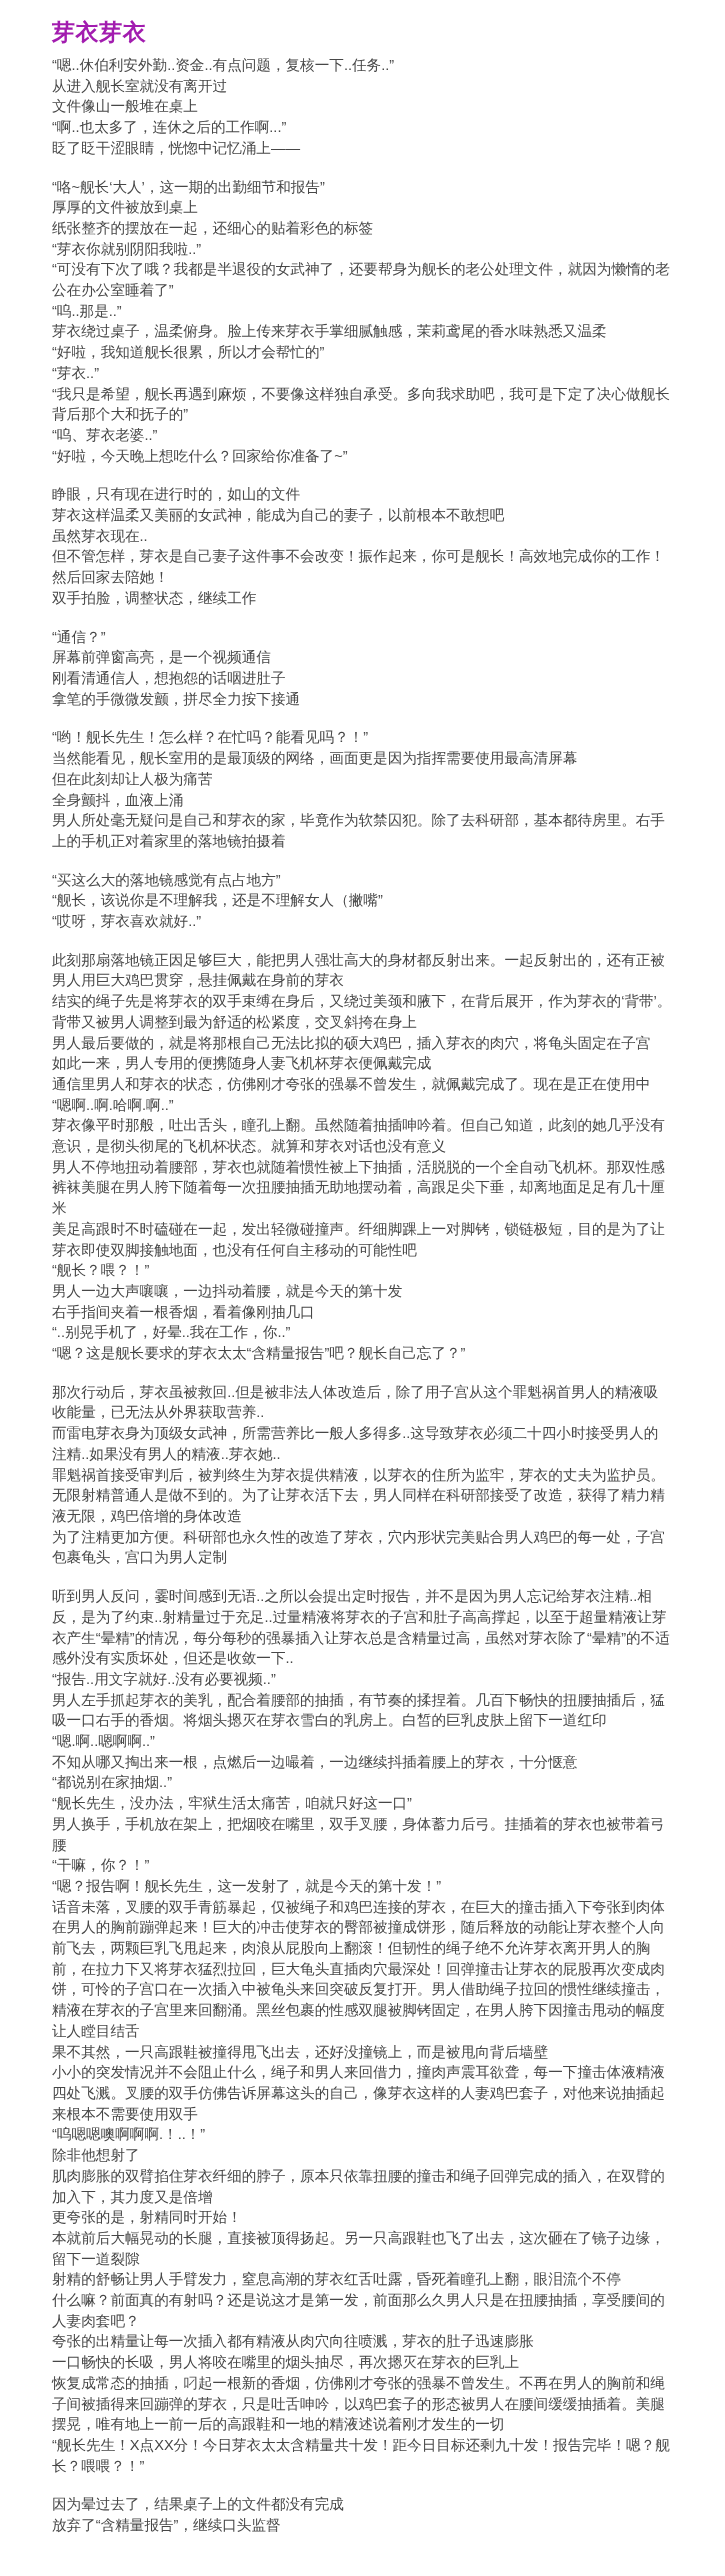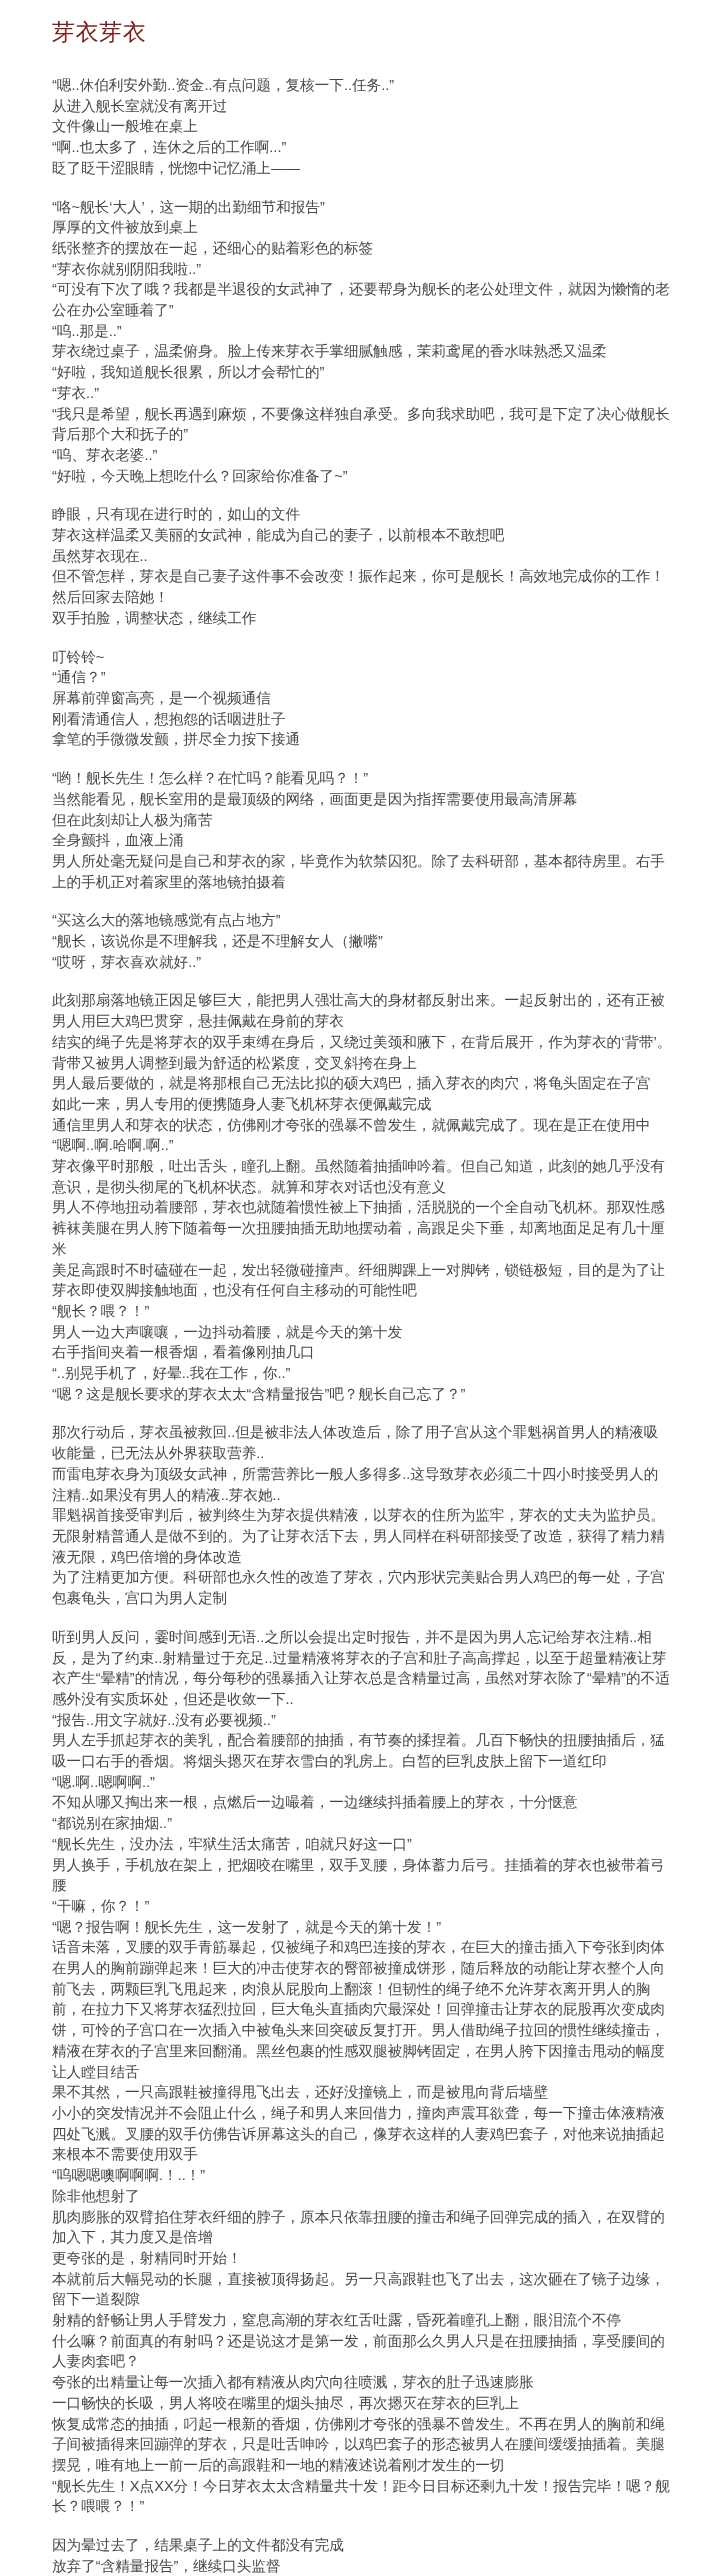--- a/index.html
+++ b/index.html
@@ -1,18 +1,18 @@
 <!DOCTYPE html>
 <html style="font-size:9.7px"><head>
 <meta charset="utf-8">
 <style>
   html,body{margin:0;padding:0;background:#ffffff;}
   body{font-family:"Liberation Sans","DejaVu Sans",sans-serif;}
   .page{width:725px;box-sizing:border-box;padding:17px 52px 24px 52px;background:#fff;}
-  .novel-title{font-size:23px;font-weight:400;color:#7f1d1d;margin:0 0 27px 0;letter-spacing:0.6px;}
+  .novel-title{font-size:23px;font-weight:700;color:#a21caf;margin:0 0 7px 0;letter-spacing:0.6px;}
   .story-body p.line{margin:0;font-size:14.6px;line-height:20.7px;color:#474747;word-break:break-word;}
   .story-body p.blank{height:18px;margin:0;}
 </style>
 </head>
 <body>
 
 <div class="page">
 
   <h1 class="novel-title">芽衣芽衣</h1>
 
@@ -36,21 +36,20 @@
       <p class="line">“呜、芽衣老婆..”</p>
       <p class="line">“好啦，今天晚上想吃什么？回家给你准备了~”</p>
       <p class="line blank"></p>
       <p class="line">睁眼，只有现在进行时的，如山的文件</p>
       <p class="line">芽衣这样温柔又美丽的女武神，能成为自己的妻子，以前根本不敢想吧</p>
       <p class="line">虽然芽衣现在..</p>
       <p class="line">但不管怎样，芽衣是自己妻子这件事不会改变！振作起来，你可是舰长！高效地完成你的工作！</p>
       <p class="line">然后回家去陪她！</p>
       <p class="line">双手拍脸，调整状态，继续工作</p>
       <p class="line blank"></p>
-      <p class="line">叮铃铃~</p>
       <p class="line">“通信？”</p>
       <p class="line">屏幕前弹窗高亮，是一个视频通信</p>
       <p class="line">刚看清通信人，想抱怨的话咽进肚子</p>
       <p class="line">拿笔的手微微发颤，拼尽全力按下接通</p>
       <p class="line blank"></p>
       <p class="line">“哟！舰长先生！怎么样？在忙吗？能看见吗？！”</p>
       <p class="line">当然能看见，舰长室用的是最顶级的网络，画面更是因为指挥需要使用最高清屏幕</p>
       <p class="line">但在此刻却让人极为痛苦</p>
       <p class="line">全身颤抖，血液上涌</p>
       <p class="line">男人所处毫无疑问是自己和芽衣的家，毕竟作为软禁囚犯。除了去科研部，基本都待房里。右手上的手机正对着家里的落地镜拍摄着</p>

